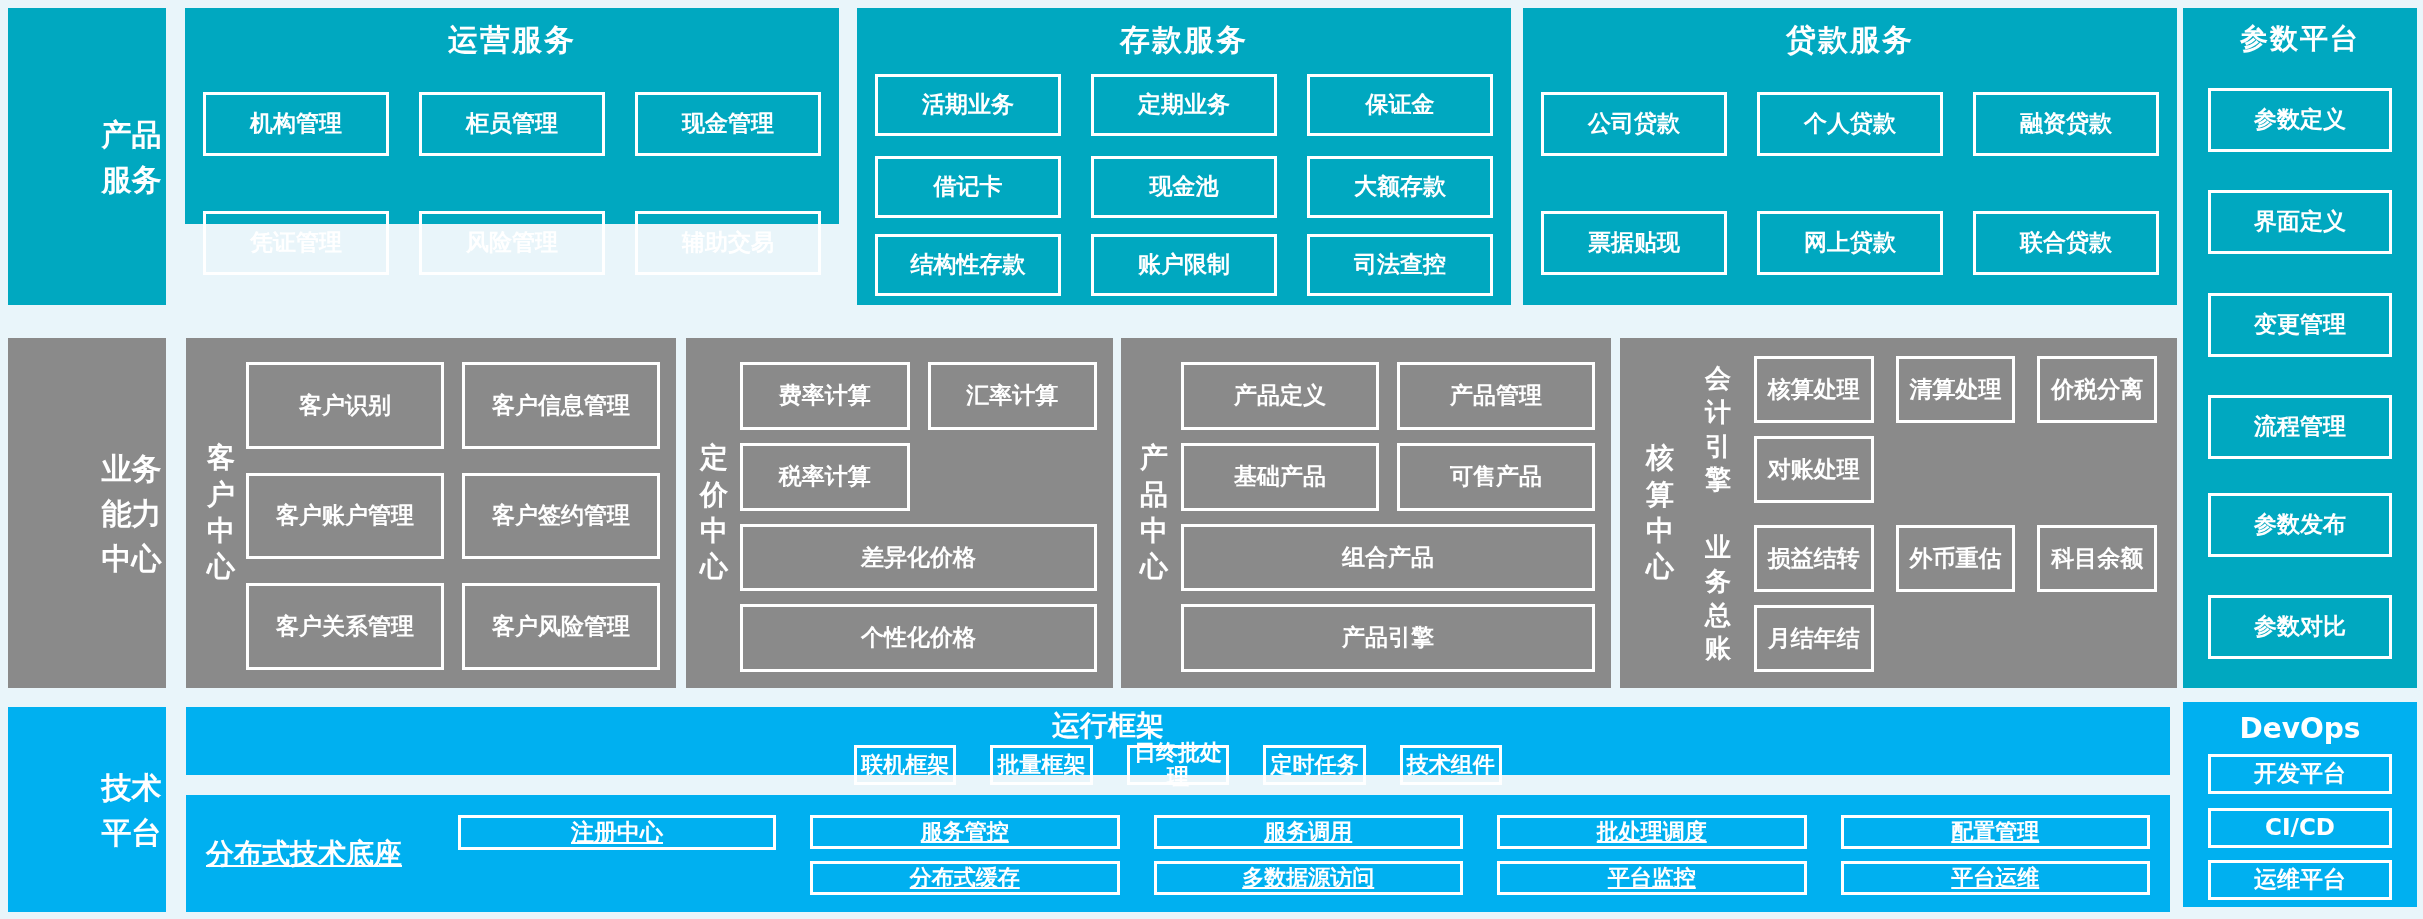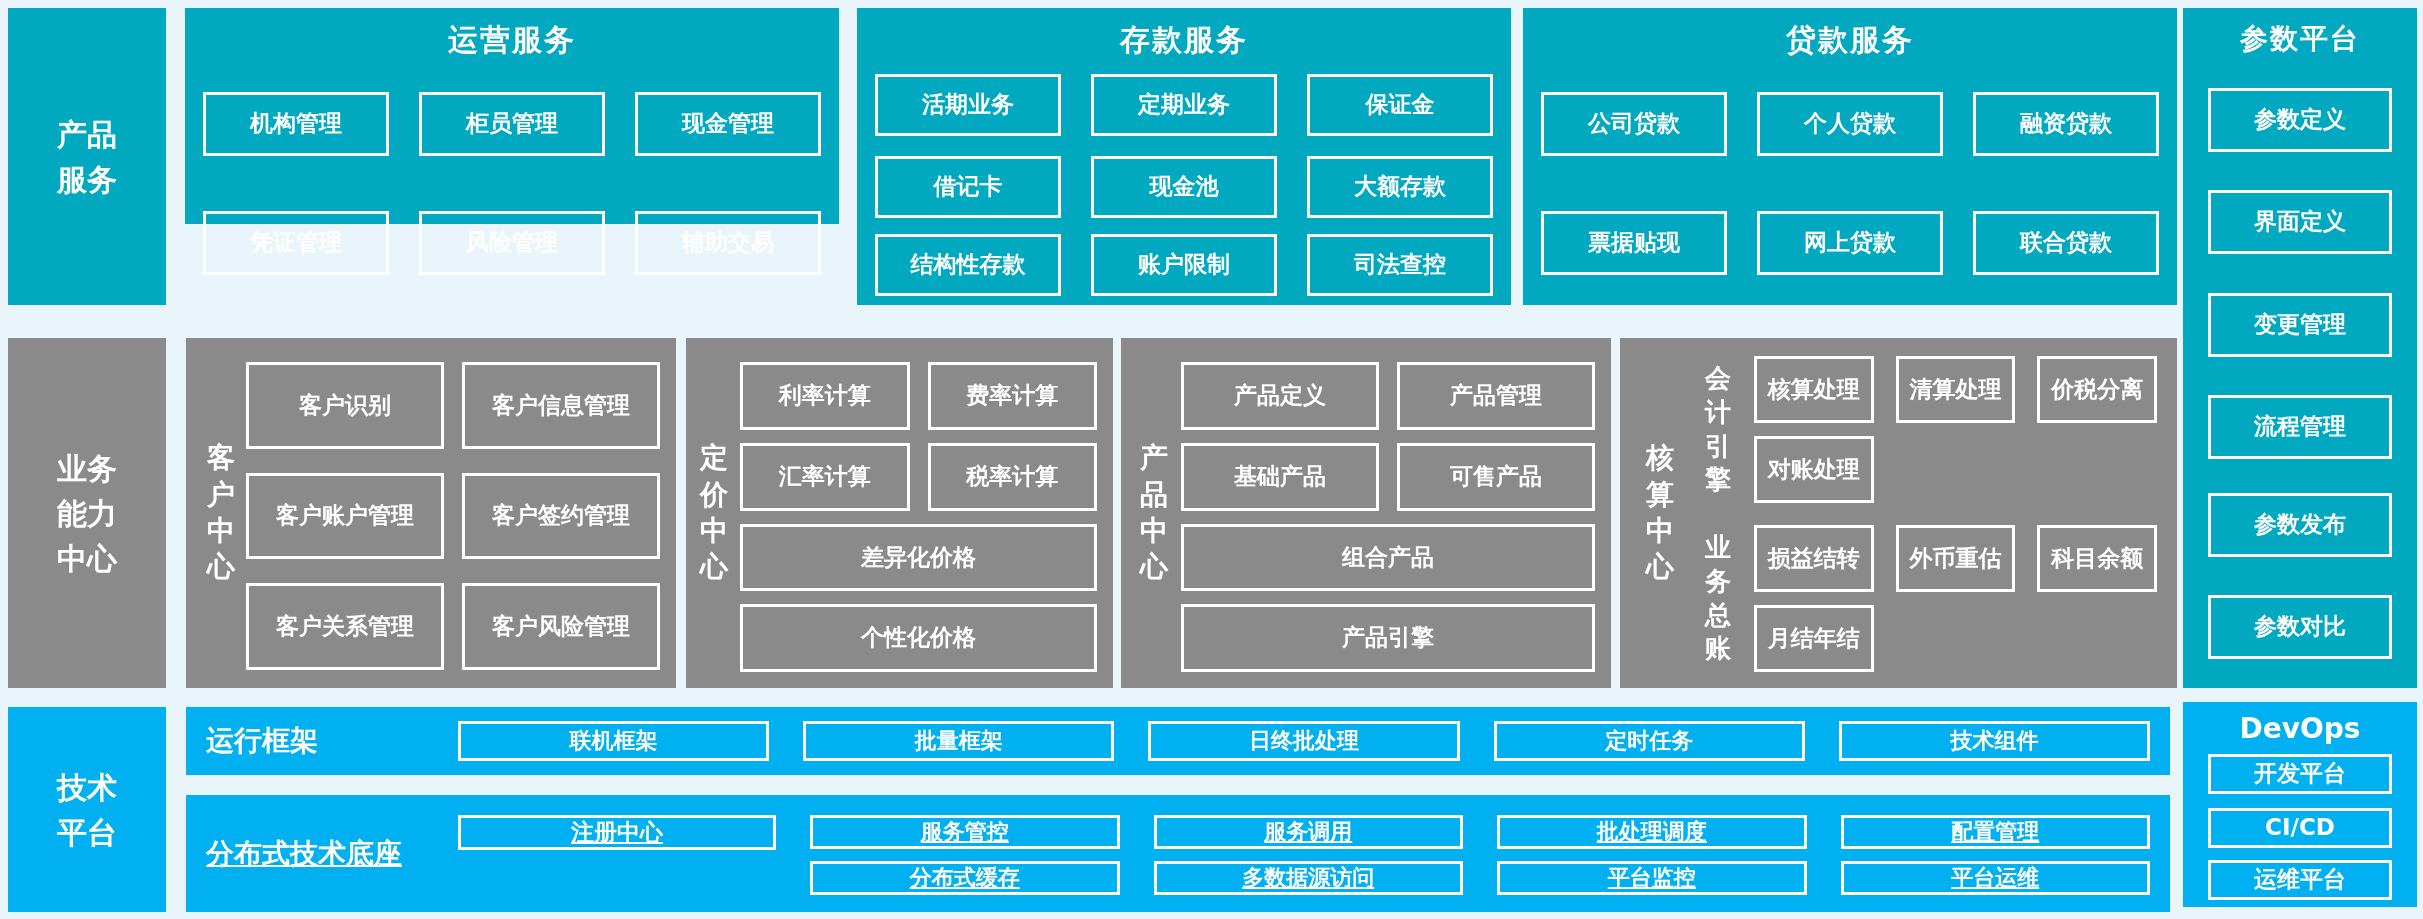--- a/index.html
+++ b/index.html
@@ -8,21 +8,21 @@
   #canvas {
     position: relative; width: 2423px; height: 919px;
     background: var(--bg, #e9f5fa);
     color: #fff; font-weight: 700; overflow: hidden;
   }
   .abs { position: absolute; }
   .teal { background: var(--teal, #00a8c0); }
   .gray { background: var(--gray, #8a8a8a); }
   .blue { background: var(--blue, #00b0f0); }
 
-  .side-label { display: flex; align-items: center; justify-content: center; font-size: 30px; }
+  .side-label { display: flex; align-items: center; justify-content: flex-end; font-size: 30px; }
   .side-label > span { width: 2.3em; word-break: break-all; line-height: 1.5; text-align: center; }
 
   .ptitle { position: absolute; top: 12px; left: 0; right: 0; text-align: center; font-size: 30px; letter-spacing: 2px; }
 
   .hrow { position: absolute; left: 18px; right: 18px; display: flex; justify-content: space-between; }
 
   .box {
     border: 3px solid #fff; display: flex; align-items: center; justify-content: center;
     font-size: 23px; text-align: center; line-height: 1.1; padding: 2px;
   }
@@ -37,21 +37,21 @@
   .cust-grid { left: 60px; right: 16px; top: 24px; bottom: 18px; gap: 24px 18px; }
   .price-grid { left: 54px; right: 16px; top: 24px; bottom: 16px; gap: 13px 18px; }
   .span2 { grid-column: 1 / -1; }
 
   .acct-groups { position: absolute; left: 76px; right: 20px; top: 18px; bottom: 16px; display: flex; flex-direction: column; gap: 22px; }
   .acct-group { flex: 1; display: flex; gap: 14px; }
   .acct-sublabel { width: 44px; display: flex; align-items: center; justify-content: center; font-size: 26px; }
   .acct-sublabel > span { width: 1.2em; word-break: break-all; line-height: 1.3; text-align: center; }
   .acct-grid { flex: 1; display: grid; grid-template-columns: 1fr 1fr 1fr; gap: 13px 22px; }
 
-  .bar { display: flex; align-items: center; padding: 0 20px; }
+  .bar { display: flex; align-items: center; padding: 0 20px; flex-direction: column; }
   .bar-label { width: 252px; font-size: 28px; flex: none; }
   .bar-boxes { flex: 1; display: flex; gap: 34px; }
   .bar-boxes .box { flex: 1; height: 40px; font-size: 22px; }
 
   #bar-dist { padding: 0 20px; display: flex; align-items: flex-start; text-decoration: underline; }
   #bar-dist .bar-label { align-self: center; }
   .registry-box { width: 318px; margin: 20px 0 18px 0; font-size: 23px; flex: none; }
   .dist-grid { flex: 1; margin: 20px 0 18px 34px; display: grid; grid-template-columns: repeat(4, 1fr); gap: 12px 34px; }
   .dist-grid .box { font-size: 22px; }
 
@@ -142,21 +142,20 @@
       <div class="box">客户关系管理</div>
       <div class="box">客户风险管理</div>
     </div>
   </div>
 
   <div class="abs gray" style="left:686px;top:338px;width:427px;height:350px">
     <div class="vlabel" style="left:6px;width:44px">
       <span>定价中心</span>
     </div>
     <div class="grid2 price-grid">
-      <div class="box">利率计算</div>
       <div class="box">费率计算</div>
       <div class="box">汇率计算</div>
       <div class="box">税率计算</div>
       <div class="box span2">差异化价格</div>
       <div class="box span2">个性化价格</div>
     </div>
   </div>
 
   <div class="abs gray" style="left:1121px;top:338px;width:490px;height:350px">
     <div class="vlabel" style="left:10px;width:46px">

